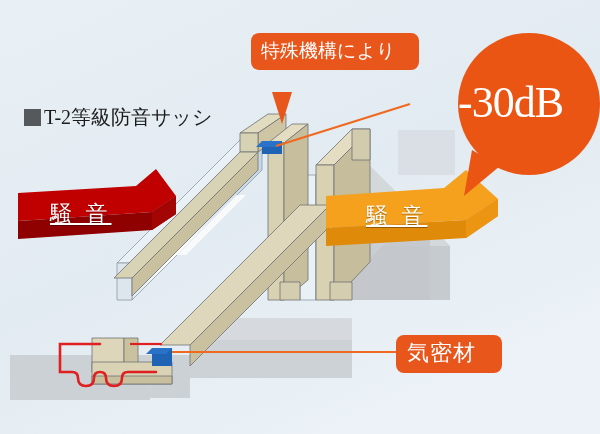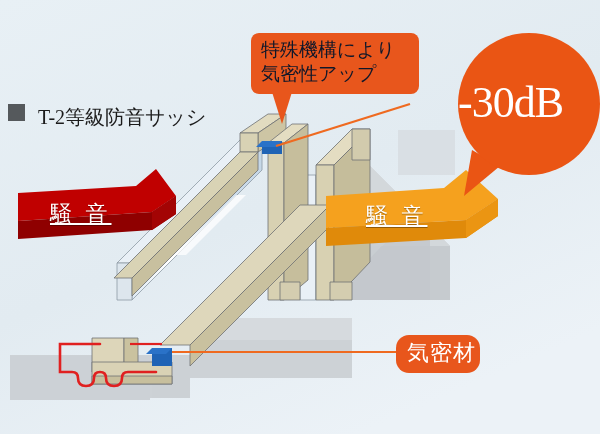--- a/index.html
+++ b/index.html
@@ -23,25 +23,25 @@
     left: 0;
     top: 0;
     width: 600px;
     height: 434px;
     display: block;
   }
 
   
   .sash-title {
     position: absolute;
-    left: 8px;
+    left: 24px;
     top: 104px;
     display: flex;
-    align-items: flex-start;
-    gap: 13px;
+    align-items: center;
+    gap: 3px;
     z-index: 40;
   }
   .sash-title .bullet {
     width: 17px;
     height: 17px;
     background: #55595c;
     display: block;
     flex: 0 0 auto;
   }
   .sash-title .titletext {
@@ -73,24 +73,24 @@
     left: 251px;
     top: 33px;
     width: 168px;
     box-sizing: border-box;
     background: #e8561c;
     border-radius: 8px;
     padding: 6px 8px 7px 10px;
     z-index: 45;
   }
   .callout-bubble .line {
-    font-family: Liberation Mono, monospace;
+    font-family: Liberation Serif, serif;
     font-size: 19px;
     line-height: 24px;
-    color: #0f172a;
+    color: #ffffff;
     white-space: nowrap;
     letter-spacing: 0px;
   }
 
   
   .db-badge {
     position: absolute;
     left: 458px;
     top: 33px;
     width: 142px;
@@ -122,22 +122,22 @@
     white-space: nowrap;
     z-index: 42;
   }
 
   
   #airtight-label {
     position: absolute;
     left: 396px;
     top: 335px;
     background: #e8561c;
-    border-radius: 13px;
-    padding: 3px 4px 5px 11px;
+    border-radius: 8px;
+    padding: 3px 26px 5px 11px;
     z-index: 42;
   }
   #airtight-label .pilltext {
     font-family: "Liberation Serif", "DejaVu Serif", serif;
     font-size: 22px;
     color: #ffffff;
     white-space: nowrap;
     letter-spacing: 1px;
   }
 </style>
@@ -303,21 +303,20 @@
     </g>
   </svg>
 
   <div class="sash-title">
     <span class="bullet"></span>
     <span class="titletext">T-2等級防音サッシ</span>
   </div>
 
   <div class="callout-bubble">
     <div class="line">特殊機構により</div>
-    <div class="line">気密性アップ</div>
   </div>
 
   <div class="db-badge">
     <span class="dbtext">-30dB</span>
   </div>
 
   <div class="arrow-label" id="noise-left-label">騒 音</div>
   <div class="arrow-label" id="noise-right-label">騒 音</div>
 
 

